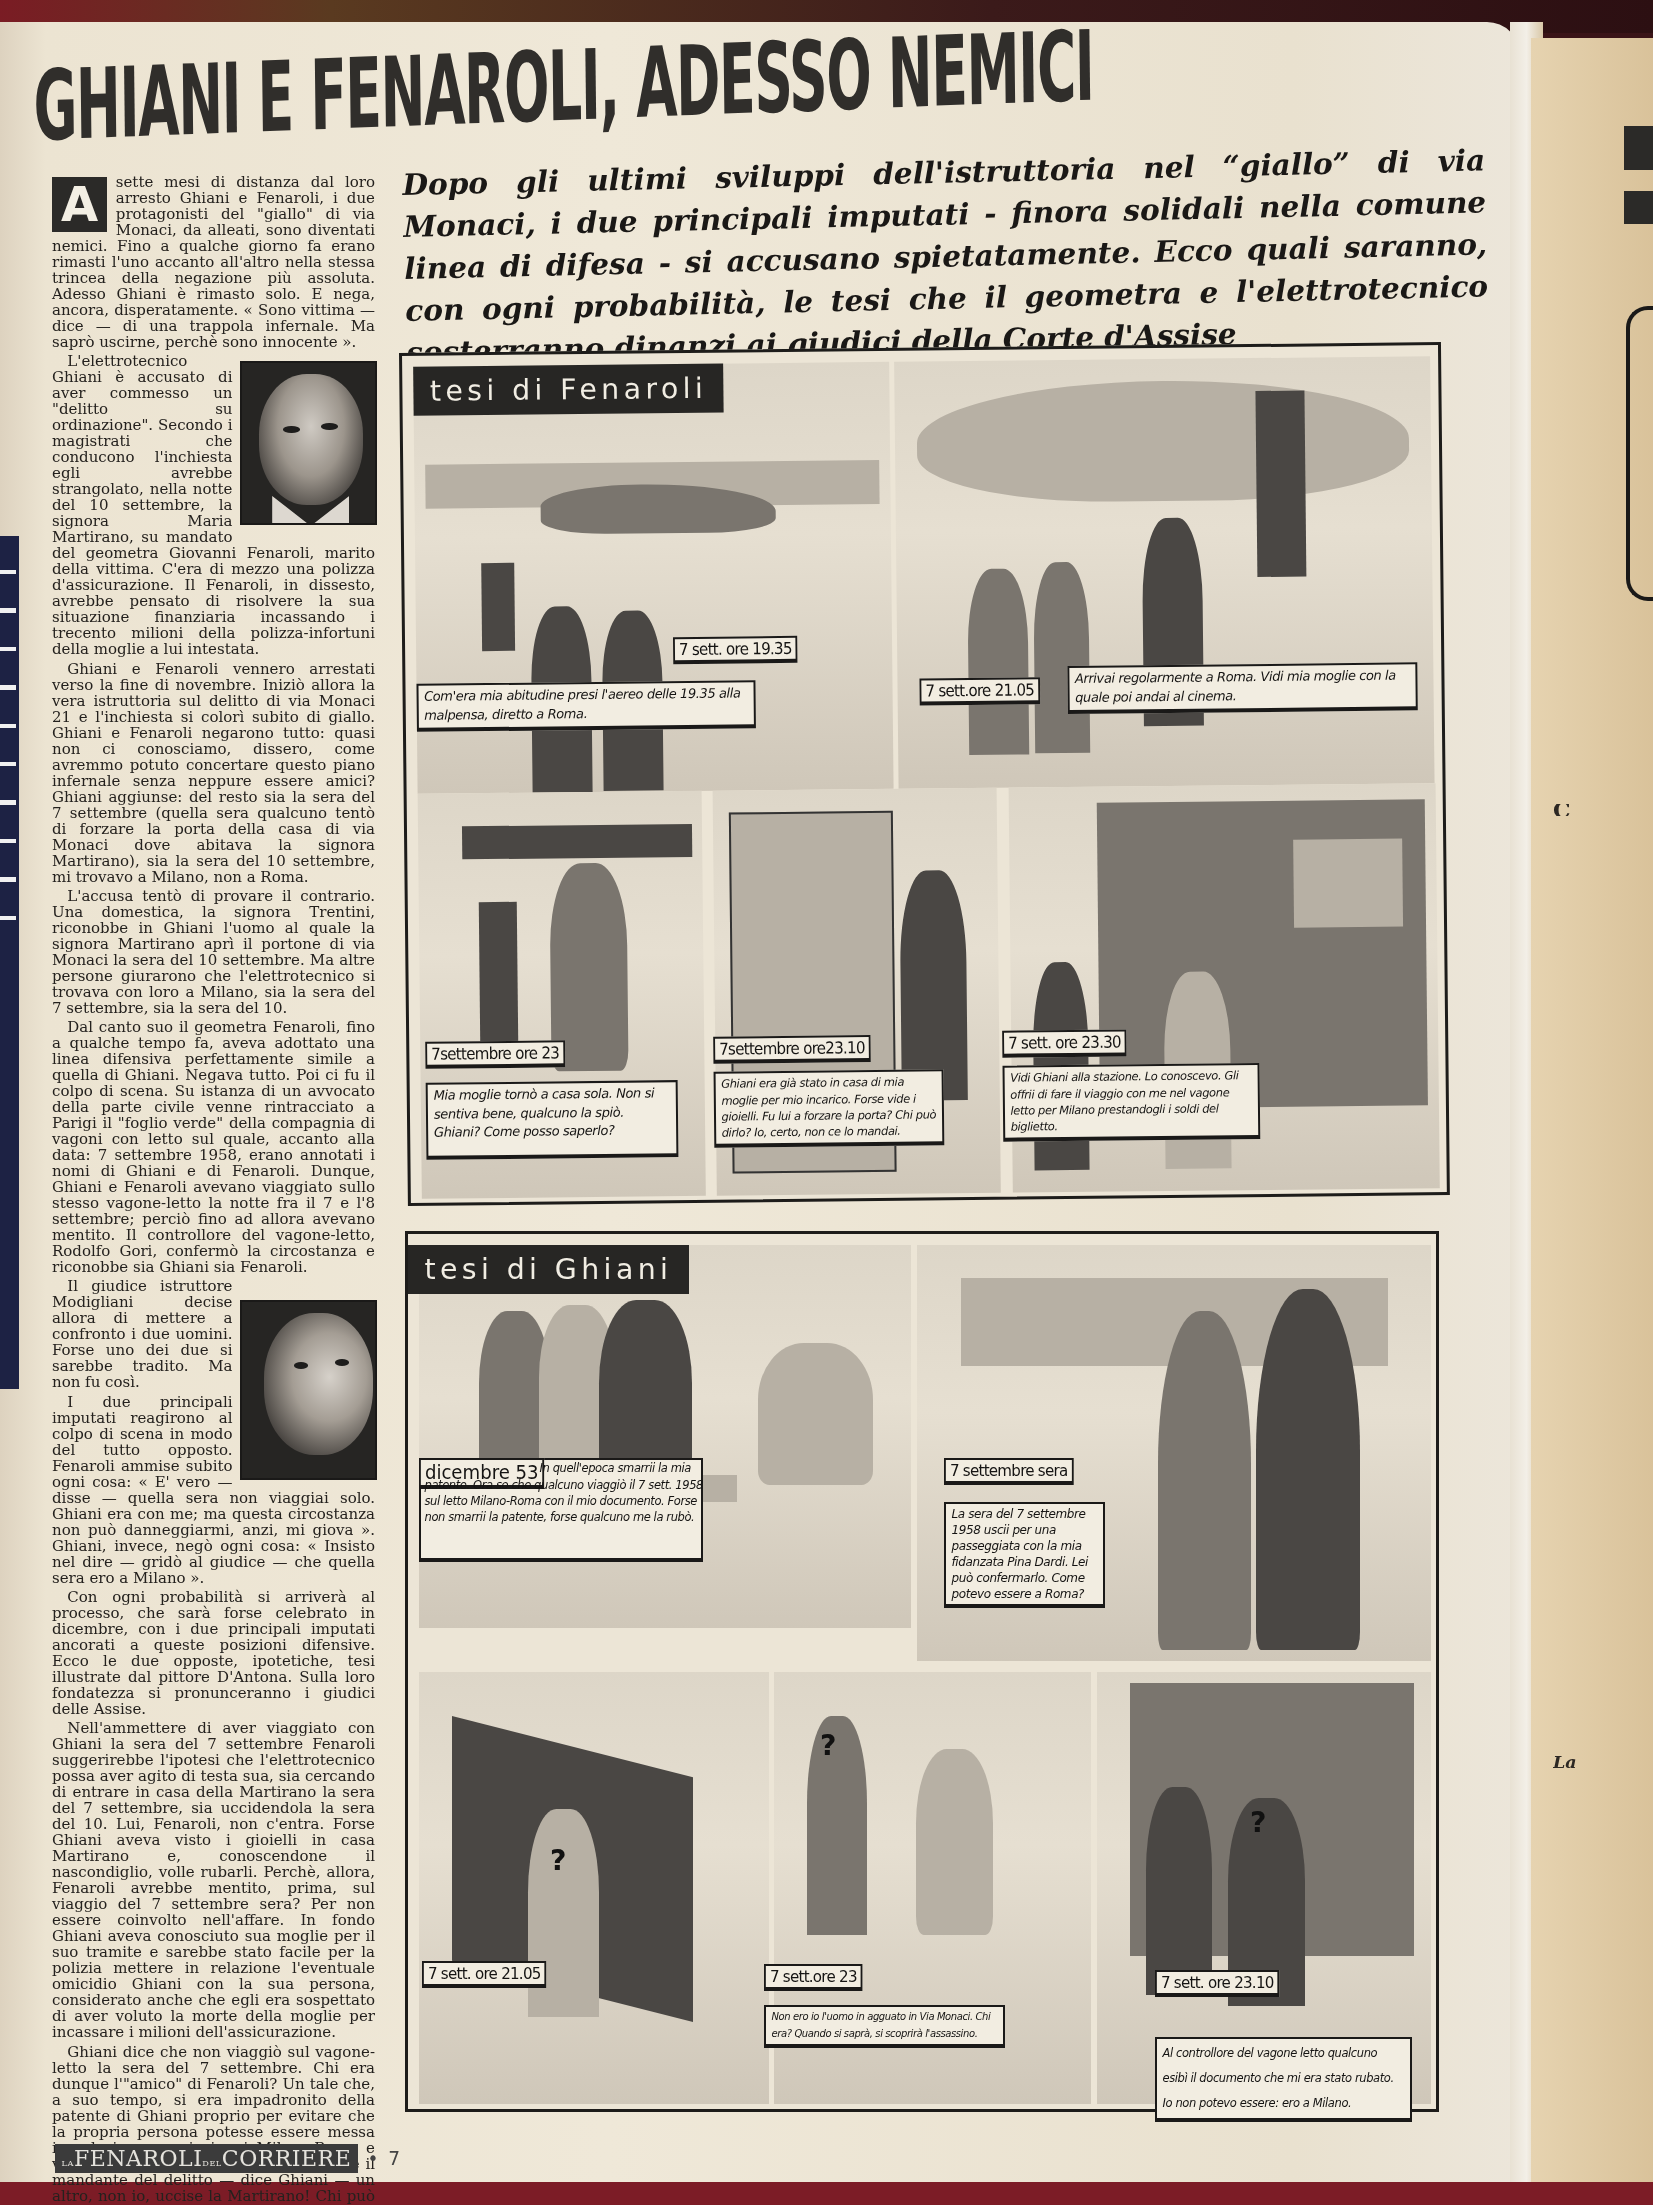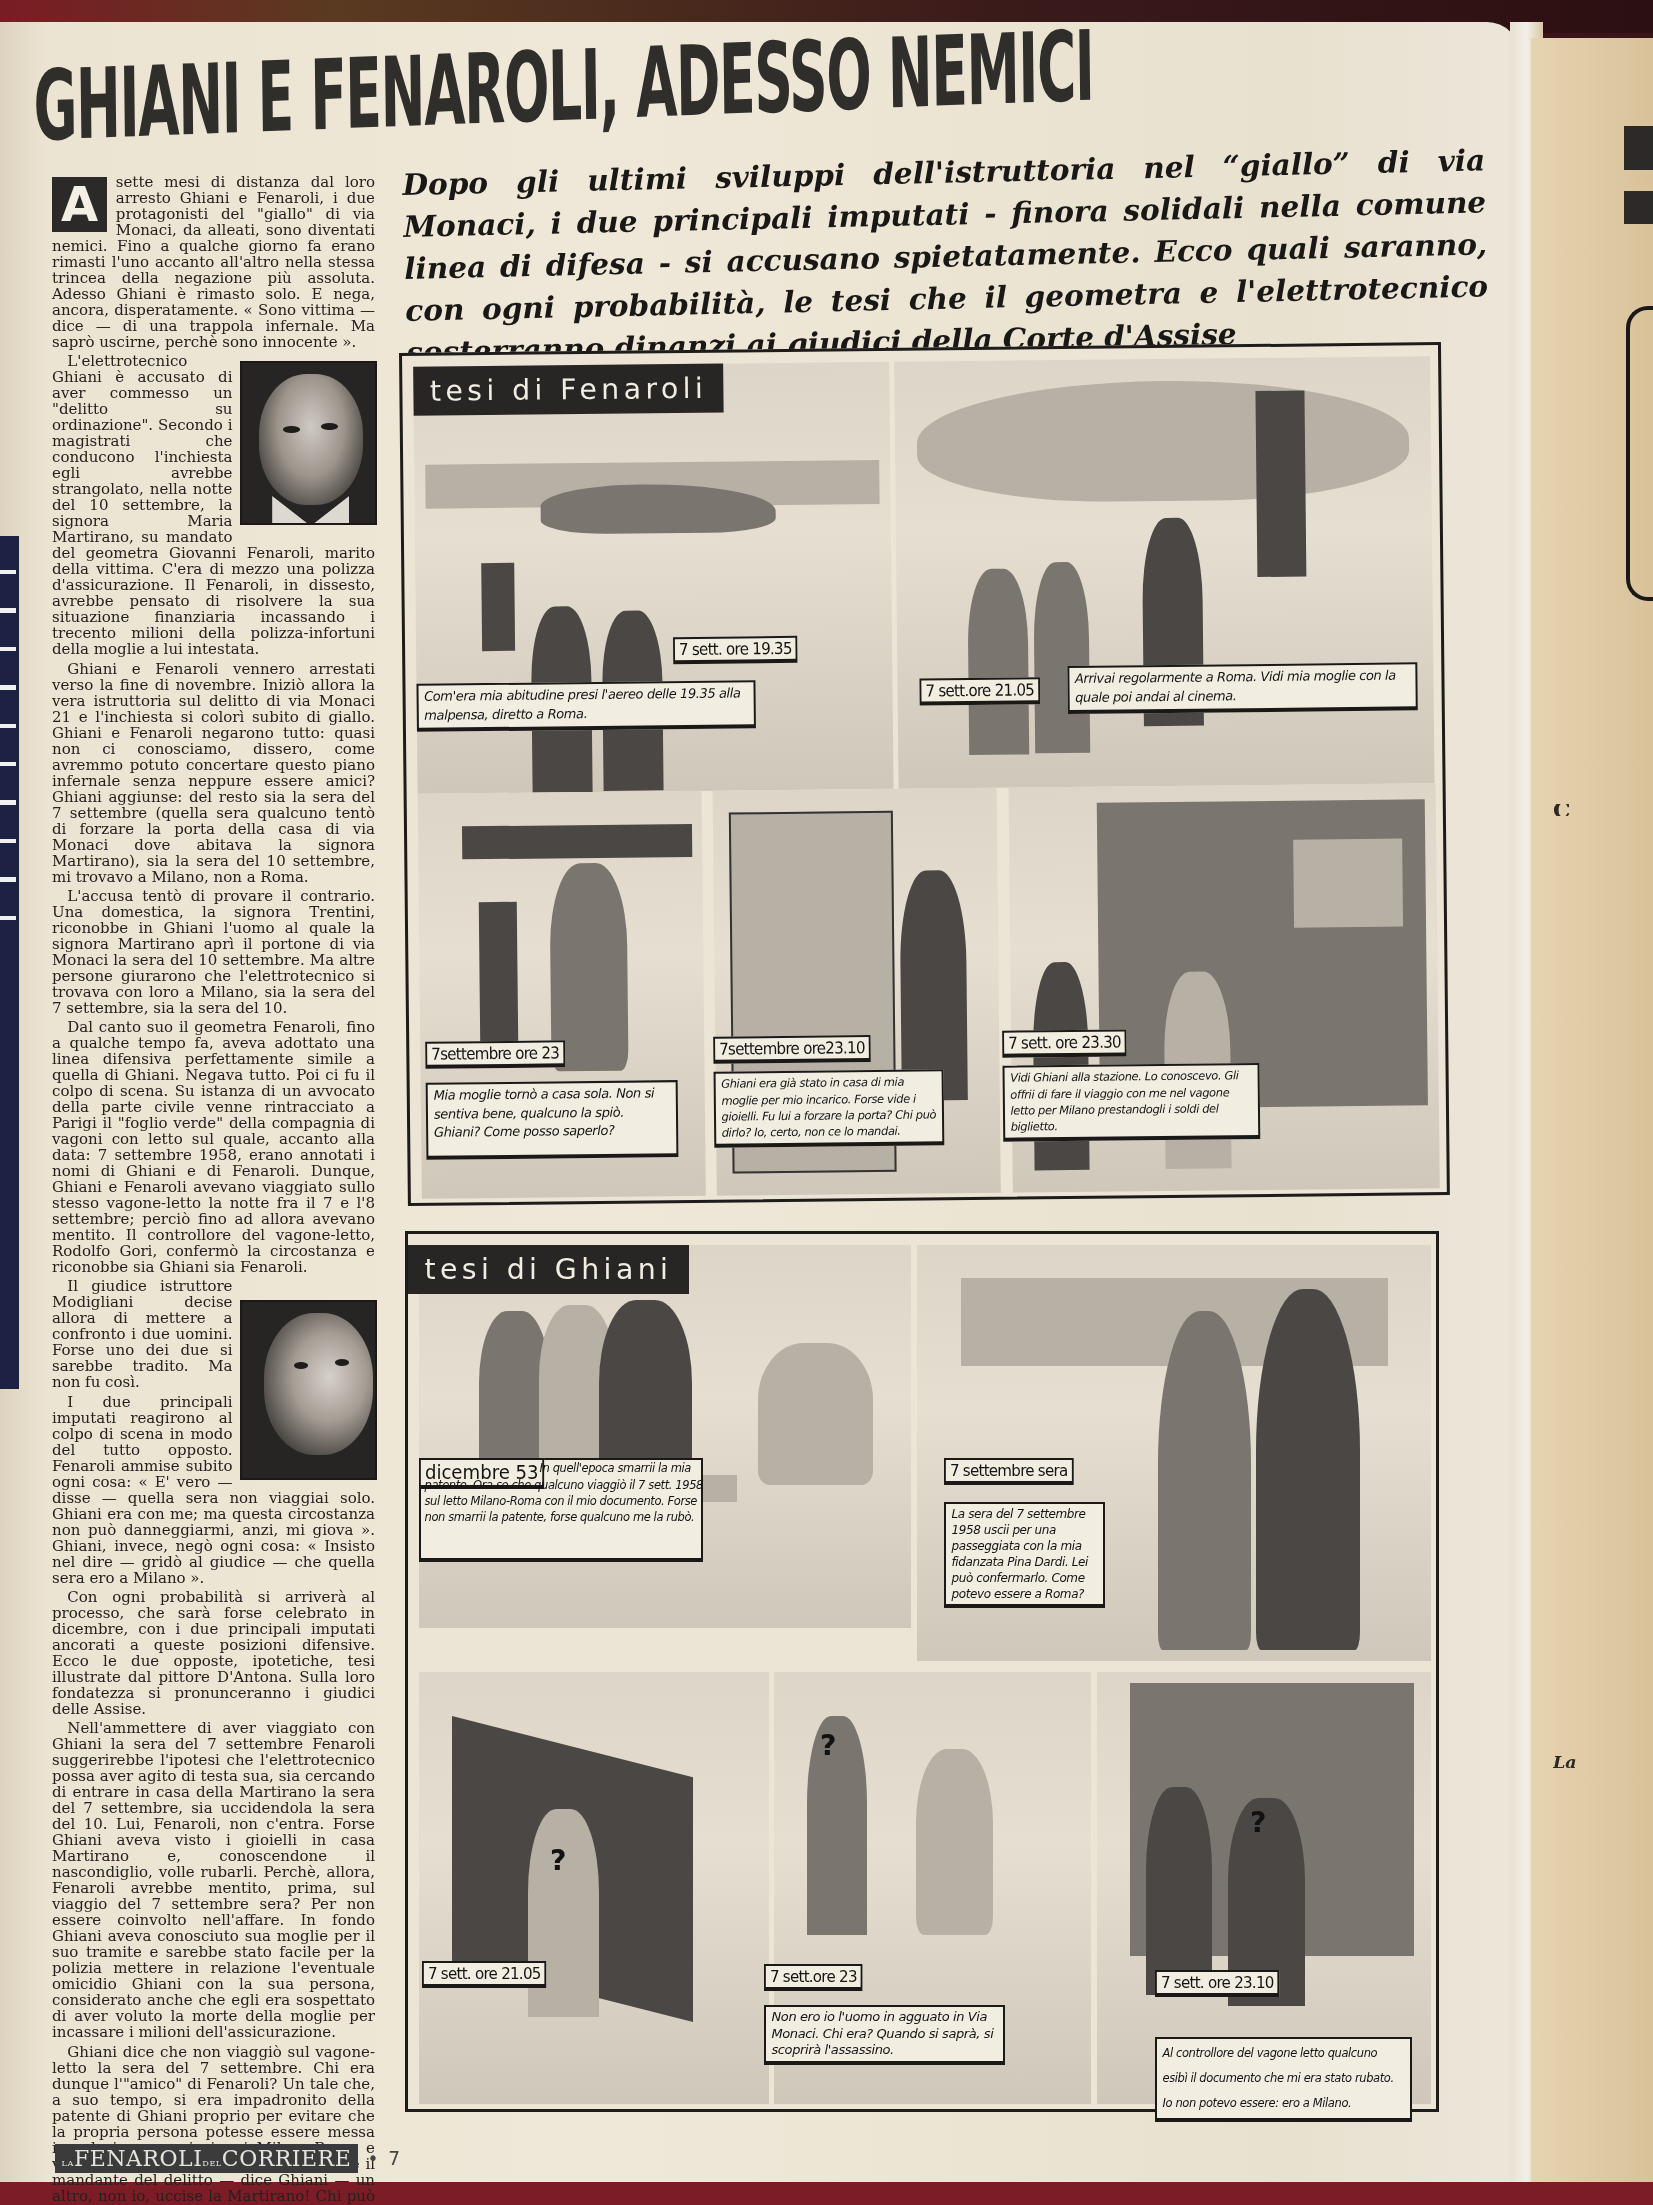--- a/index.html
+++ b/index.html
@@ -185,17 +185,17 @@
   </div>
   <div class="illus" style="left:689px;top:438px;width:334px;height:432px">
     <div class="sk mid" style="left:33px;top:11px;width:284px;height:273px"></div>
     <div class="sk" style="left:49px;top:115px;width:66px;height:208px;border-radius:40% 40% 0 0"></div>
     <div class="sk" style="left:131px;top:126px;width:77px;height:208px;border-radius:40% 40% 0 0"></div>
     <div class="qmark" style="left:153px;top:137px">?</div>
   </div>
 
   <div class="datebox" style="left:13.7px;top:727px">7 sett. ore 21.05</div>
   <div class="datebox" style="left:356px;top:730px">7 sett.ore 23</div>
-  <div class="caption" style="left:356px;top:771px;width:241px;font-size:13px;line-height:16.4px">Non ero io l'uomo in agguato in Via Monaci. Chi era? Quando si saprà, si scoprirà l'assassino.</div>
+  <div class="caption" style="left:356px;top:771px;width:241px;font-size:10px;line-height:16.4px">Non ero io l'uomo in agguato in Via Monaci. Chi era? Quando si saprà, si scoprirà l'assassino.</div>
   <div class="datebox" style="left:747px;top:736px">7 sett. ore 23.10</div>
   <div class="caption" style="left:747px;top:803px;width:257px;font-size:11.5px;line-height:25px">Al controllore del vagone letto qualcuno esibì il documento che mi era stato rubato. Io non potevo essere: ero a Milano.</div>
 </div>
 
 
 </body></html>

